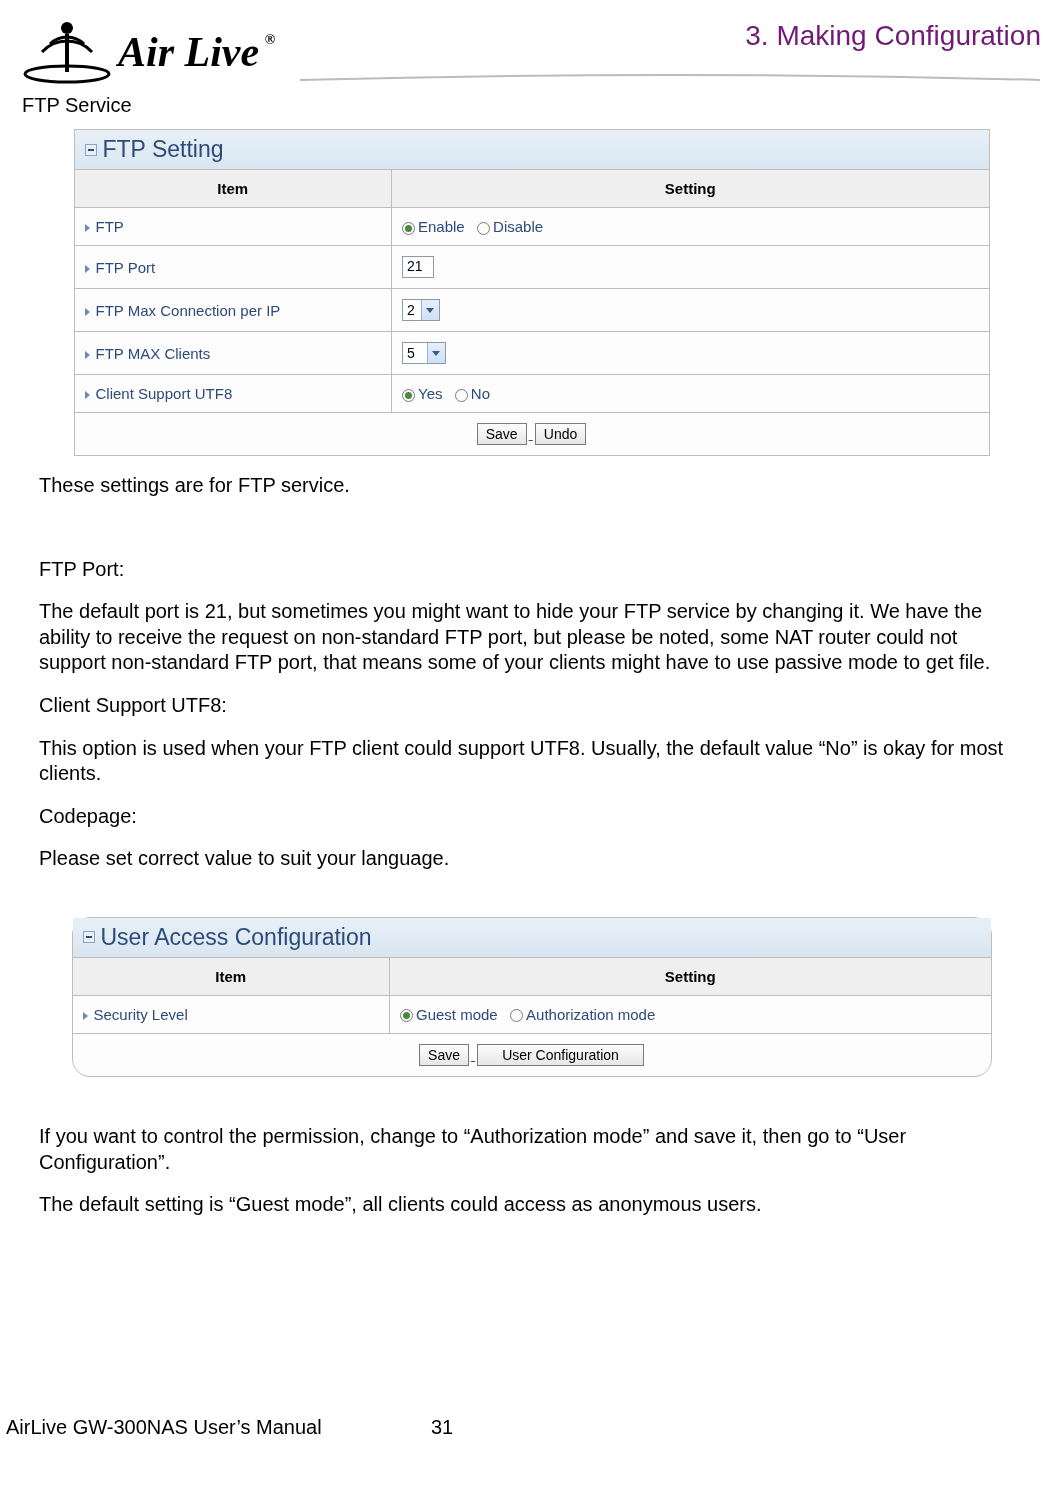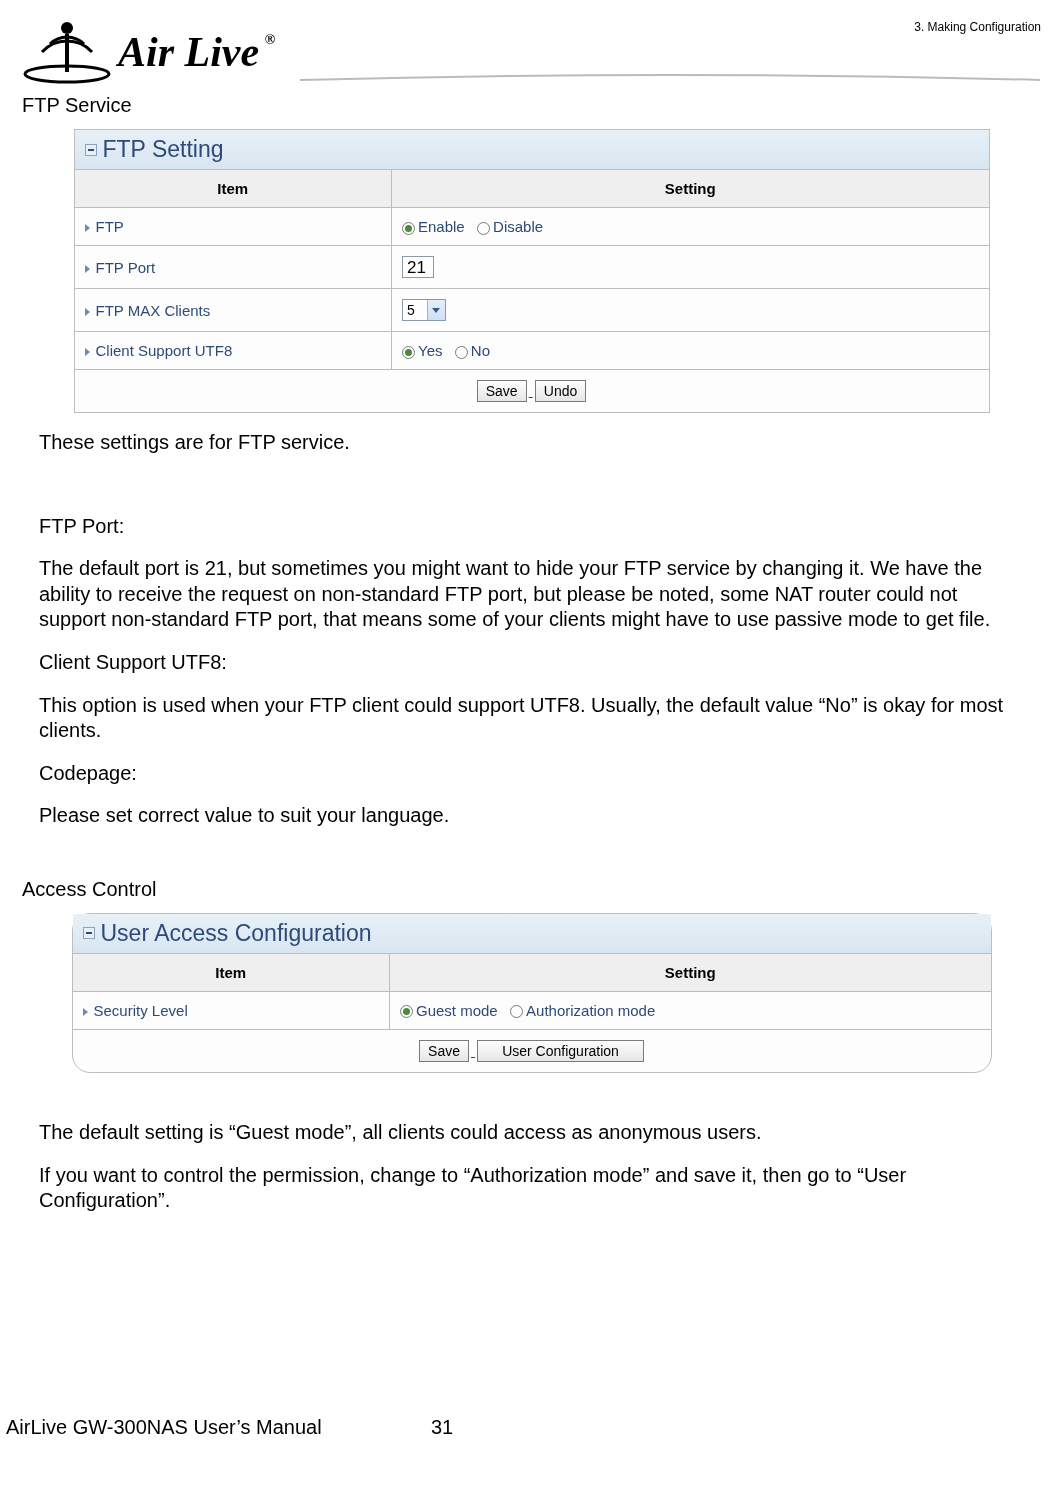--- a/index.html
+++ b/index.html
@@ -1,19 +1,19 @@
 <!DOCTYPE html>
 <html><head>
   <meta charset="utf-8">
   <style>
     * { box-sizing: border-box; margin: 0; padding: 0; }
     body { width: 1063px; height: 1489px; font-family: Arial, Helvetica, sans-serif; background: #fff; color: #000; position: relative; }
     .page { padding: 18px 22px 0 22px; }
     .header-row { display: flex; justify-content: space-between; align-items: flex-start; margin-bottom: 6px; }
-    .header-text { font-size: 12px; color: #000000; padding-top: 2px; }
+    .header-text { font-size: 28px; color: #701a75; padding-top: 2px; }
     .logo { display: flex; align-items: center; gap: 6px; }
     .logo-icon { width: 90px; height: 68px; }
     .logo-text { font-family: "Times New Roman", serif; font-style: italic; font-weight: 700; font-size: 42px; position: relative; }
     .logo-text .r { font-size: 14px; position: absolute; top: 4px; right: -16px; }
     .divider-swoosh { position: absolute; left: 300px; top: 74px; width: 740px; height: 8px; }
     .section-title { font-size: 20px; margin: 8px 0 12px; }
     .panel-wrap { display: flex; justify-content: center; margin: 4px 0 6px; }
     .panel { border: 1px solid #bdbdbd; background: #fdfdfd; }
     .panel1 { width: 916px; }
     .panel2 { width: 920px; border-radius: 18px; }
@@ -24,21 +24,21 @@
     table.cfg th { background: #efefef; border-bottom: 1px solid #bdbdbd; font-weight: bold; padding: 10px 8px; text-align: center; }
     table.cfg th.col-item { width: 317px; border-right: 1px solid #bdbdbd; margin-left: 39px; }
     table.cfg td { border-bottom: 1px solid #bdbdbd; padding: 10px 10px; color: #2d4a7a; }
     table.cfg td.item { border-right: 1px solid #bdbdbd; }
     table.cfg tr:last-child td { border-bottom: none; text-decoration: underline; }
     .tri { display: inline-block; width: 0; height: 0; border-top: 4px solid transparent; border-bottom: 4px solid transparent; border-left: 5px solid #6d8ab0; margin-right: 6px; vertical-align: middle; }
     .field-text { color: #000; }
     .radio { display: inline-block; width: 13px; height: 13px; border: 1px solid #7a7a7a; border-radius: 50%; vertical-align: middle; position: relative; margin-right: 3px; }
     .radio.selected::after { content: ""; position: absolute; left: 2px; top: 2px; width: 7px; height: 7px; border-radius: 50%; background: #4a8a3a; }
     .radio-group { color: #000; }
-    .text-input { display: inline-block; min-width: 32px; height: 22px; border: 1px solid #8a9aa8; background: #fff; padding: 1px 4px; font-size: 17px; color: #000; vertical-align: middle; }
+    .text-input { display: inline-block; min-width: 32px; height: 22px; border: 1px solid #8a9aa8; background: #fff; padding: 1px 4px; font-size: 14px; color: #000; vertical-align: middle; }
     .select { display: inline-flex; align-items: center; height: 22px; border: 1px solid #8a9aa8; background: #fff; font-size: 14px; color: #000; }
     .select .val { padding: 0 6px 0 4px; }
     .select .arrow-btn { width: 18px; height: 20px; background: linear-gradient(#e6eefb,#cfe0f5); border-left: 1px solid #9ab4d6; display: flex; align-items: center; justify-content: center; }
     .select .arrow-btn svg { width: 8px; height: 5px; }
     .btn-row { text-align: center; padding: 8px 0; }
     .btn-row td { border-bottom: none; text-align: center; }
     .btn { display: inline-block; border: 1px solid #7a7a7a; background: linear-gradient(#fdfdfd,#e6e6e6); padding: 2px 8px; font-family: Tahoma, Arial, sans-serif; font-size: 14px; color: #000; margin: 0 2px; }
     .btn.long { padding: 2px 24px; }
     .body-text { font-size: 20px; line-height: 1.28; margin-top: 2px; }
     .body-text p { margin: 17px; }
@@ -90,20 +90,33 @@
             <span class="radio selected"></span><span>Enable</span>
             <span style="display:inline-block;width:4px"></span>
             <span class="radio"></span><span>Disable</span>
           </td>
         </tr>
         <tr>
           <td class="item"><span class="tri"></span><span>FTP Port</span></td>
           <td class="field-text"><span class="text-input">21</span></td>
         </tr>
         <tr>
+          <td class="item"><span class="tri"></span><span>FTP Max Connection per IP</span></td>
+          <td class="field-text">
+            <span class="select">
+              <span class="val">2</span>
+              <span class="arrow-btn">
+                    <svg viewBox="0 0 8 5">
+                      <path d="M0 0 L4 5 L8 0 Z" fill="#3a5a8a"></path>
+                    </svg>
+                  </span>
+            </span>
+          </td>
+        </tr>
+        <tr>
           <td class="item"><span class="tri"></span><span>FTP MAX Clients</span></td>
           <td class="field-text">
             <span class="select">
               <span class="val" style="padding-right:12px">5</span>
               <span class="arrow-btn">
                     <svg viewBox="0 0 8 5">
                       <path d="M0 0 L4 5 L8 0 Z" fill="#3a5a8a"></path>
                     </svg>
                   </span>
             </span>
@@ -133,21 +146,20 @@
     <div class="sp"></div>
     <p>FTP Port:</p>
     <p>The default port is 21, but sometimes you might want to hide your FTP service by changing it. We have the ability to receive the request on non-standard FTP port, but please be noted, some NAT router could not support non-standard FTP port, that means some of your clients might have to use passive mode to get file.</p>
     <p>Client Support UTF8:</p>
     <p>This option is used when your FTP client could support UTF8. Usually, the default value “No” is okay for most clients.</p>
     <p>Codepage:</p>
     <p>Please set correct value to suit your language.</p>
   </div>
 
   <div class="sp"></div>
-  <div class="section-title">Access Control</div>
 
   <div class="panel-wrap">
     <div class="panel panel2">
       <div class="panel-title">
         <span class="panel-title-icon"></span>
         <span>User Access Configuration</span>
       </div>
       <table class="cfg">
         <tbody>
             <tr>
@@ -168,21 +180,21 @@
             <span class="btn long">User Configuration</span>
           </td>
         </tr>
       </tbody>
         </table>
     </div>
   </div>
 
   <div class="sp"></div>
   <div class="body-text">
+    <p>If you want to control the permission, change to “Authorization mode” and save it, then go to “User Configuration”.</p>
     <p>The default setting is “Guest mode”, all clients could access as anonymous users.</p>
-    <p>If you want to control the permission, change to “Authorization mode” and save it, then go to “User Configuration”.</p>
   </div>
 </div>
 
 <div class="footer">
   <span>AirLive GW-300NAS User’s Manual</span>
   <span class="pnum">31</span>
 </div>
 
 </body></html>

